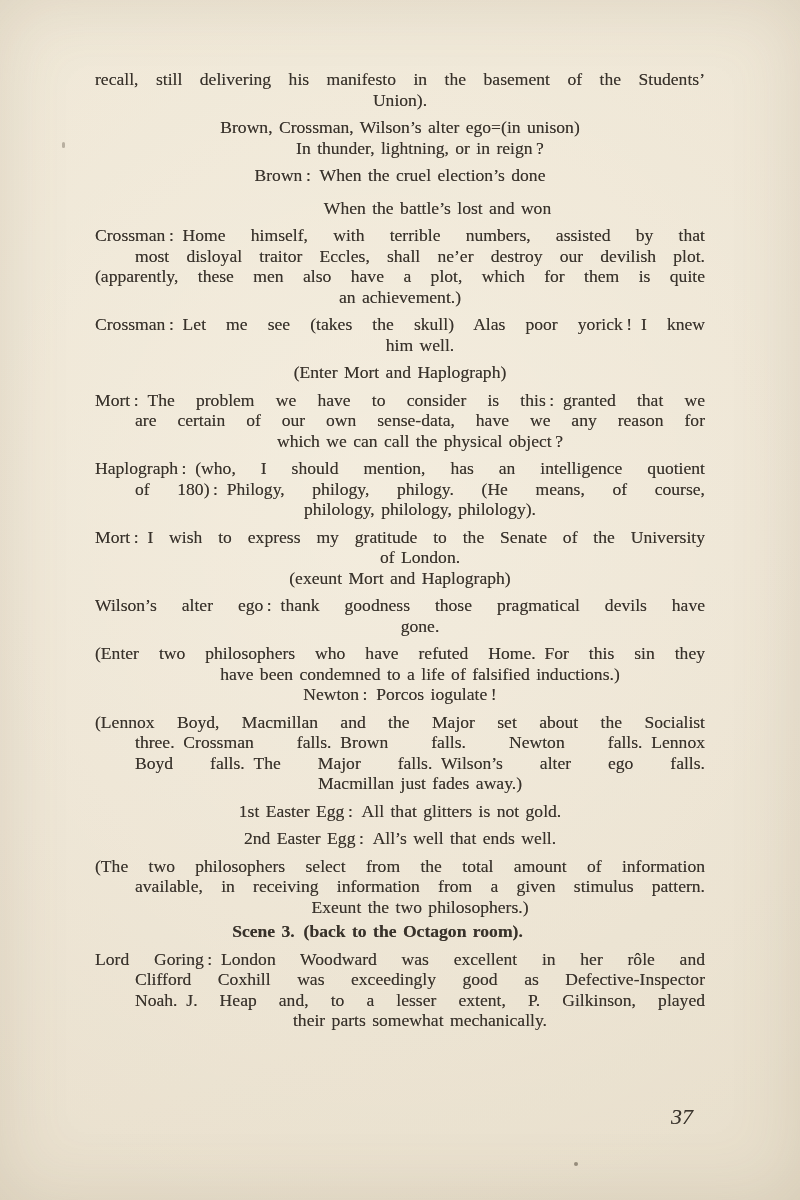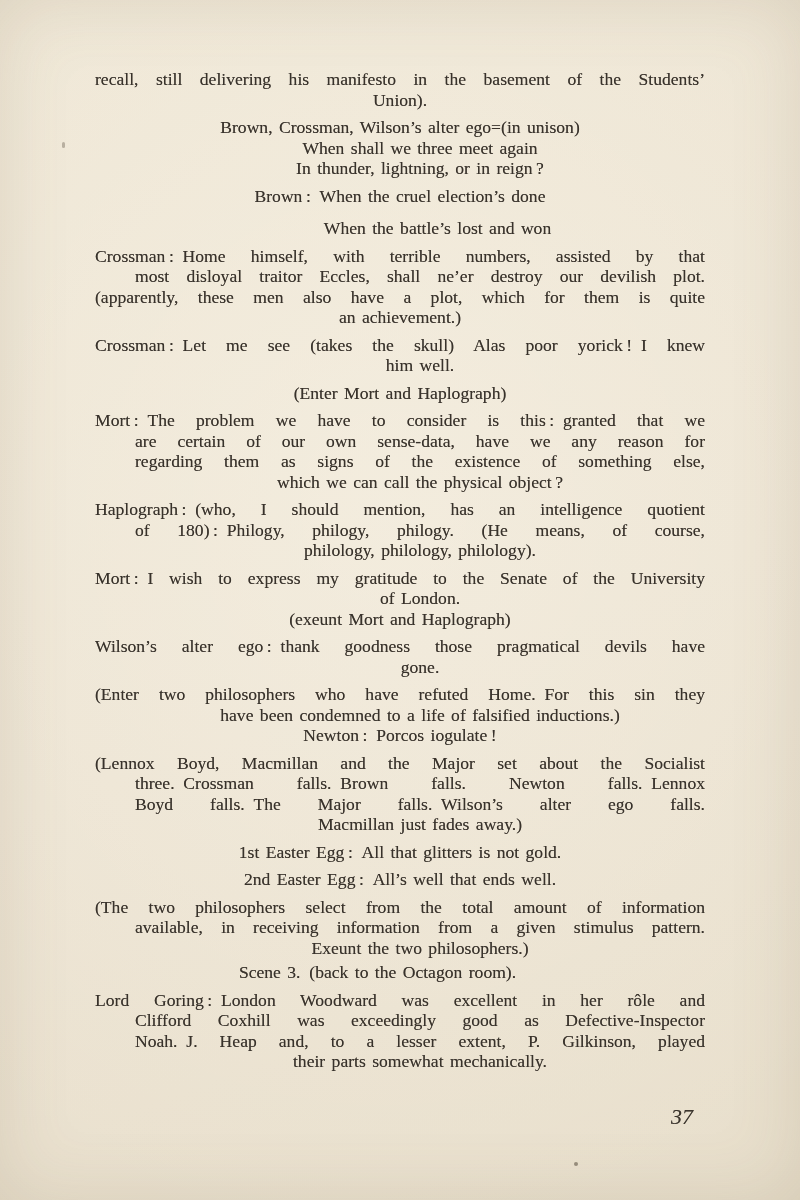--- a/index.html
+++ b/index.html
@@ -29,21 +29,21 @@
     font-size: 17.6px;
     line-height: 20.5px;
     text-shadow: 0 0 0.6px rgba(56,50,43,0.55);
   }
   .para { margin-top: 7px; }
   .para.gap-first { margin-top: 0; }
   .para.gap-small { margin-top: 4px; }
   .line { word-spacing: 2px; text-align: center; }
   .i1 { padding-left: 40px; }
   .i2 { padding-left: 75px; margin-top: 12px; }
-  .iscene { margin-left: -45px; }
+  .iscene { margin-left: -45px; font-weight: bold; }
   .j { text-align: justify; text-align-last: justify; }
   .page-number {
     position: absolute;
     top: 1104px;
     right: 107px;
     font-size: 22px;
     font-style: italic;
     color: #3b352d;
     text-shadow: 0 0 0.6px rgba(56,50,43,0.5);
   }
@@ -55,21 +55,20 @@
 <body>
 
 <div class="page">
   <main class="text-column" id="text-column">
       <div class="para gap-first">
         <div class="line j">recall, still delivering his manifesto in the basement of the Students’</div>
         <div class="line">Union).</div>
       </div>
       <div class="para gap-normal">
         <div class="line">Brown, Crossman, Wilson’s alter ego=(in unison)</div>
-        <div class="line i1">When shall we three meet again</div>
         <div class="line i1">In thunder, lightning, or in reign ?</div>
       </div>
       <div class="para gap-normal">
         <div class="line">Brown : When the cruel election’s done</div>
         <div class="line i2">When the battle’s lost and won</div>
       </div>
       <div class="para gap-normal">
         <div class="line j">Crossman : Home himself, with terrible numbers, assisted by that</div>
         <div class="line i1 j">most disloyal traitor Eccles, shall ne’er destroy our devilish plot.</div>
         <div class="line j">(apparently, these men also have a plot, which for them is quite</div>
@@ -78,21 +77,20 @@
       <div class="para gap-normal">
         <div class="line j">Crossman : Let me see (takes the skull) Alas poor yorick ! I knew</div>
         <div class="line i1">him well.</div>
       </div>
       <div class="para gap-normal">
         <div class="line">(Enter Mort and Haplograph)</div>
       </div>
       <div class="para gap-normal">
         <div class="line j">Mort : The problem we have to consider is this : granted that we</div>
         <div class="line i1 j">are certain of our own sense-data, have we any reason for</div>
-        <div class="line i1 j">regarding them as signs of the existence of something else,</div>
         <div class="line i1">which we can call the physical object ?</div>
       </div>
       <div class="para gap-normal">
         <div class="line j">Haplograph : (who, I should mention, has an intelligence quotient</div>
         <div class="line i1 j">of 180) : Philogy, philogy, philogy. (He means, of course,</div>
         <div class="line i1">philology, philology, philology).</div>
       </div>
       <div class="para gap-normal">
         <div class="line j">Mort : I wish to express my gratitude to the Senate of the University</div>
         <div class="line i1">of London.</div>

